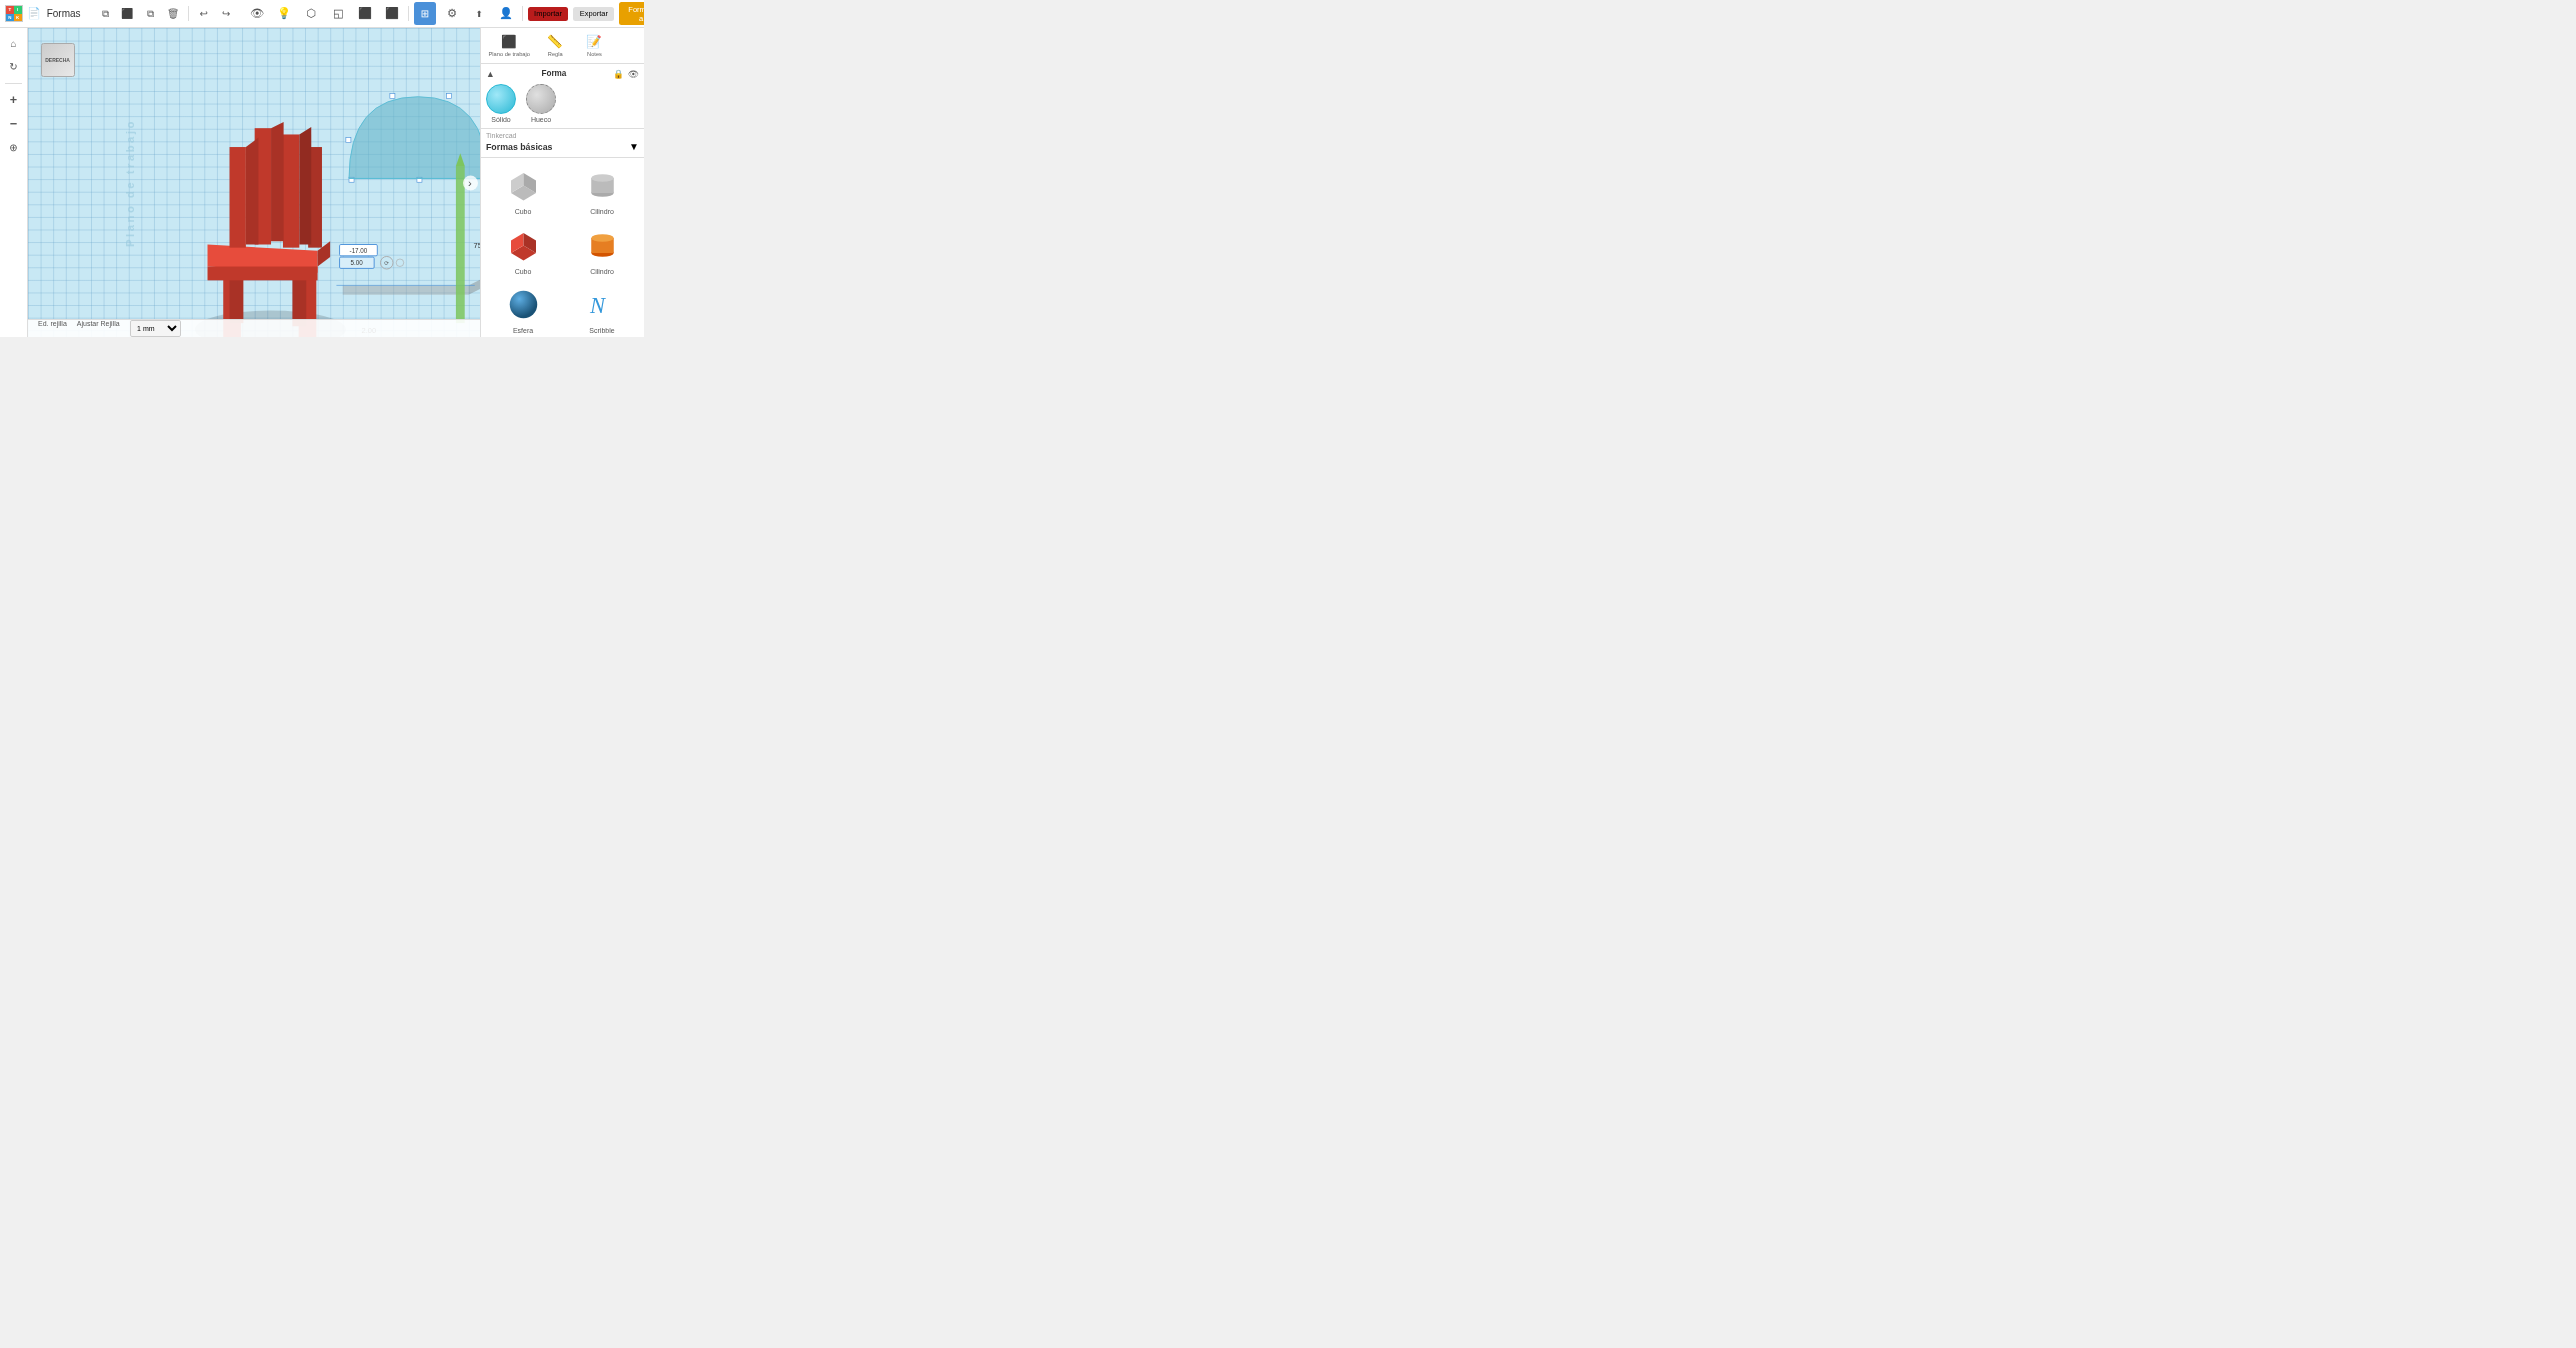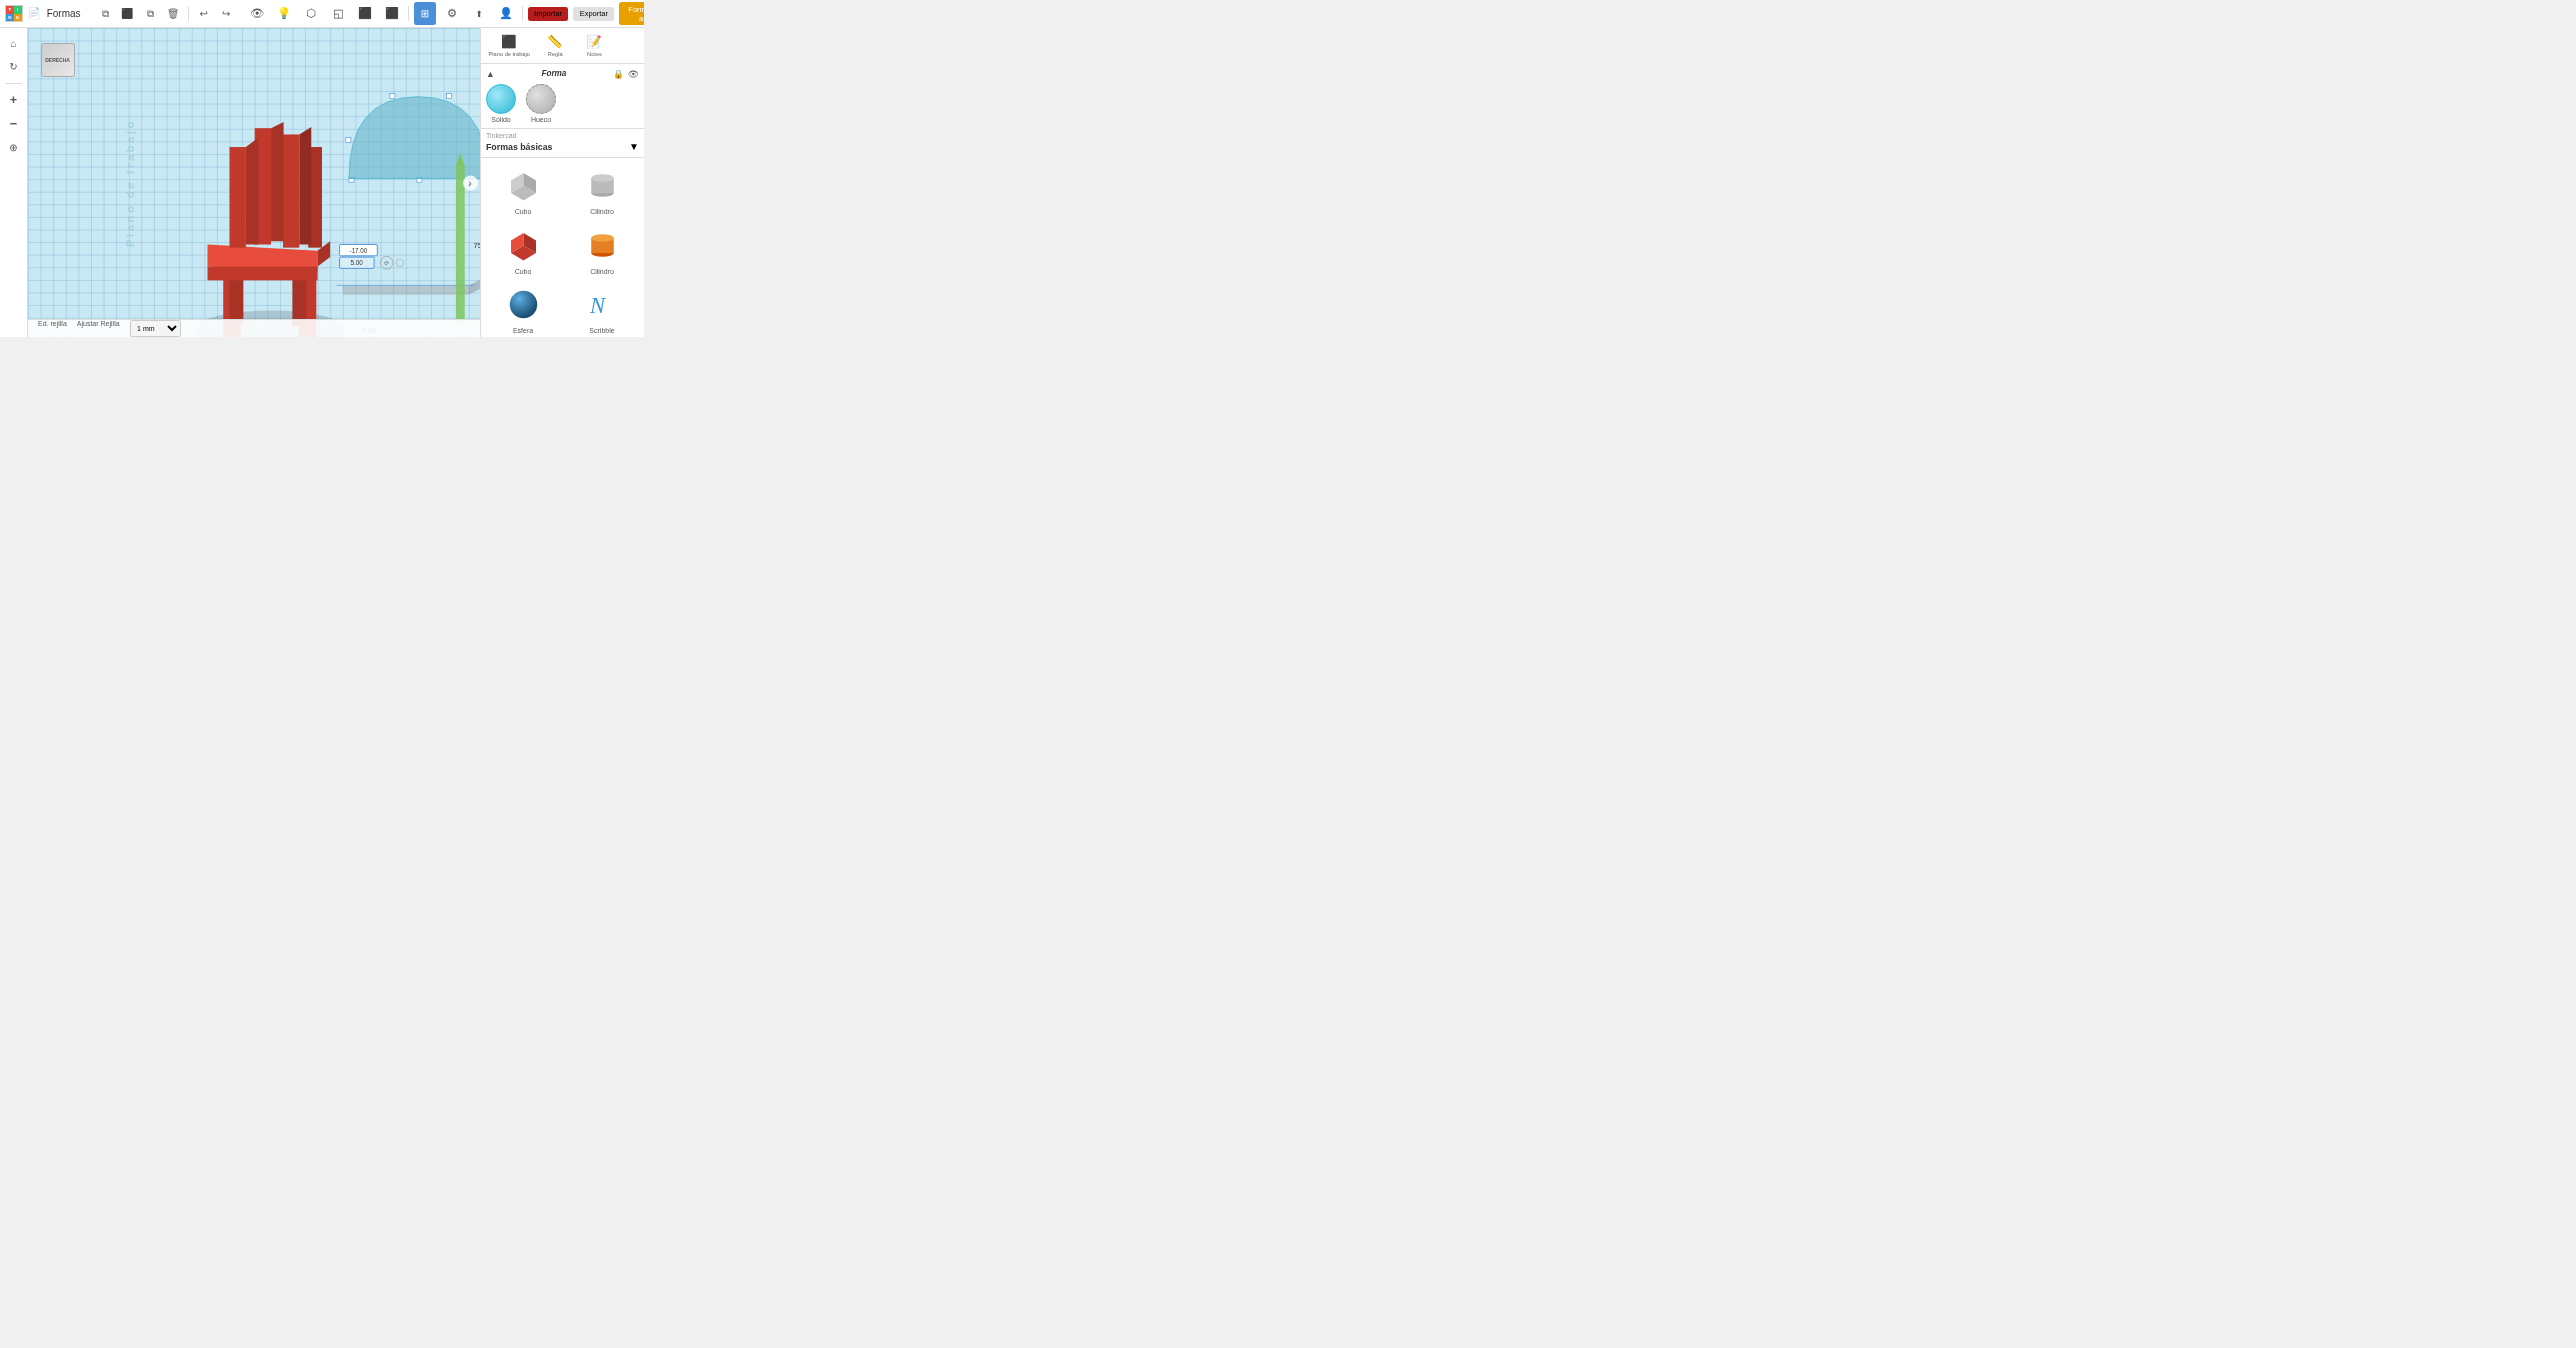--- a/index.html
+++ b/index.html
@@ -145,21 +145,21 @@
     #shape-panel {
       padding: 5px;
       border-bottom: 0.6px solid #ddd;
     }
     #shape-header {
       display: flex;
       align-items: center;
       justify-content: space-between;
       margin-bottom: 5px;
     }
-    #shape-title { font-size: 8.2px; font-weight: bold; color: #333; font-style: italic; }
+    #shape-title { font-size: 8.2px; font-weight: bold; color: #333; }
 
     .shape-options { display: flex; gap: 10px; }
     .shape-option {
       display: flex; flex-direction: column; align-items: center; gap: 2.5px;
       cursor: pointer;
     }
     .shape-solid {
       width: 30px; height: 30px;
       border-radius: 50%;
       background: radial-gradient(circle at 35% 35%, #a0e8f8, #29b8d4);

